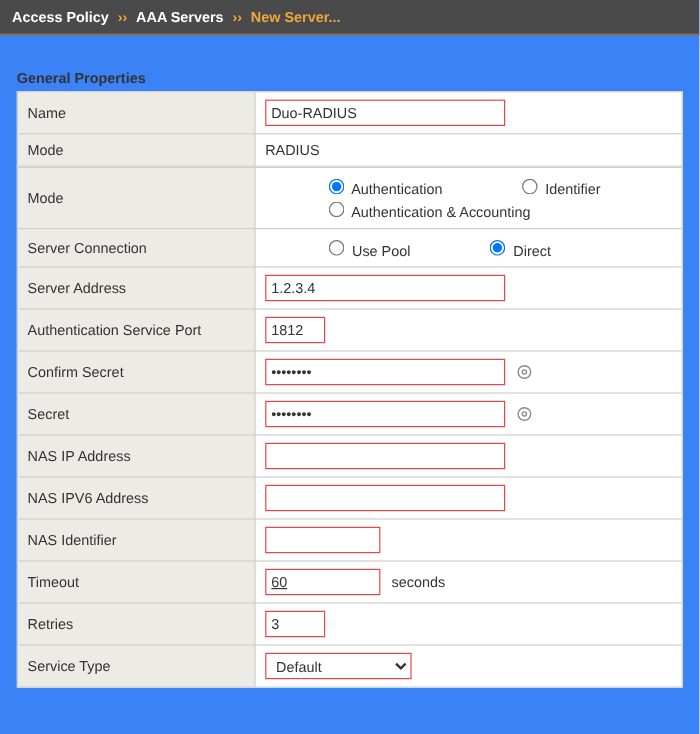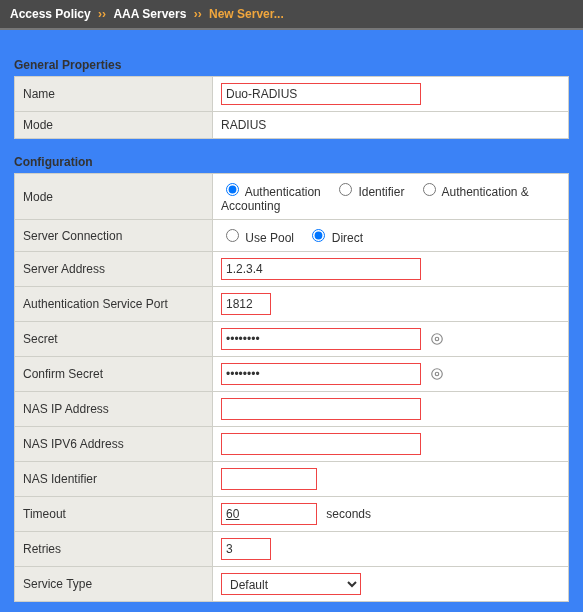--- a/index.html
+++ b/index.html
@@ -61,33 +61,33 @@
     font-family: inherit;
     font-size: 12px;
     padding: 3px 4px;
     border: 1px solid #ef4444;
     background: #fff;
     color: #333;
   }
   .inp-wide { width: 200px; }
   .inp-med { width: 96px; text-decoration: underline; }
   .inp-tiny { width: 50px; }
-  select { width: 140px; height: 22px; }
+  select { width: 122px; height: 22px; }
 
   .reveal {
     display: inline-block;
     margin-left: 6px;
     color: #8a8a8a;
     cursor: pointer;
     position: relative;
     top: 3px;
   }
   .reveal svg { width: 14px; height: 14px; }
 
-  .radio-row label { margin-right: 10px; }
+  .radio-row label { margin-right: 10px; margin-left: 48px; }
   .unit { margin-left: 6px; color: #333; margin-top: 34px; }
 </style>
 </head>
 <body>
 <div class="wrap">
 
 <div class="breadcrumb">
   <span class="bc-item">Access Policy</span>
   <span class="sep">››</span>
   <span class="bc-item">AAA Servers</span>
@@ -106,21 +106,20 @@
         <input type="text" class="inp-wide" value="Duo-RADIUS" style="">
       </td>
     </tr>
     <tr>
       <td class="lbl">Mode</td>
       <td class="val">RADIUS</td>
     </tr>
   </tbody>
       </table>
 
-  <div class="section-title">Configuration</div>
   <table class="form">
     <tbody>
           <tr>
       <td class="lbl">Mode</td>
       <td class="val radio-row">
         <label>
           <input type="radio" name="mode" checked="" style="">
           <span>Authentication</span>
         </label>
         <label>
@@ -152,33 +151,33 @@
         <input type="text" class="inp-wide" value="1.2.3.4" style="">
       </td>
     </tr>
     <tr>
       <td class="lbl-indent">Authentication Service Port</td>
       <td class="val">
         <input type="text" class="inp-tiny" value="1812" style="">
       </td>
     </tr>
     <tr>
-      <td class="lbl-indent">Secret</td>
+      <td class="lbl-indent">Confirm Secret</td>
       <td class="val">
         <input type="password" class="inp-wide" value="••••••••" style="">
         <span class="reveal">
           <svg viewBox="0 0 24 24" fill="none" stroke="#8a8a8a" stroke-width="2">
                   <circle cx="12" cy="12" r="9"></circle>
                   <circle cx="12" cy="12" r="3"></circle>
                 </svg>
         </span>
       </td>
     </tr>
     <tr>
-      <td class="lbl-indent">Confirm Secret</td>
+      <td class="lbl-indent">Secret</td>
       <td class="val">
         <input type="password" class="inp-wide" value="••••••••" style="">
         <span class="reveal">
           <svg viewBox="0 0 24 24" fill="none" stroke="#8a8a8a" stroke-width="2">
                   <circle cx="12" cy="12" r="9"></circle>
                   <circle cx="12" cy="12" r="3"></circle>
                 </svg>
         </span>
       </td>
     </tr>

